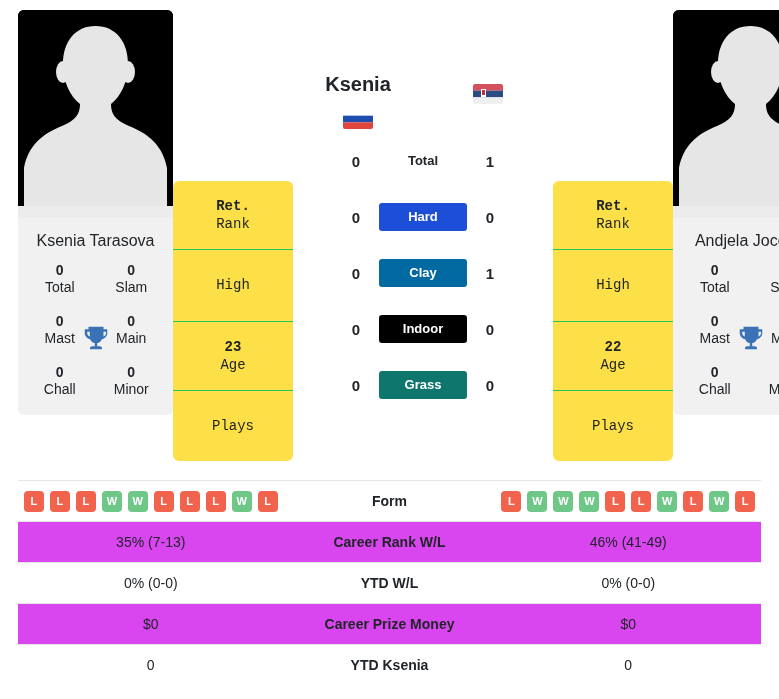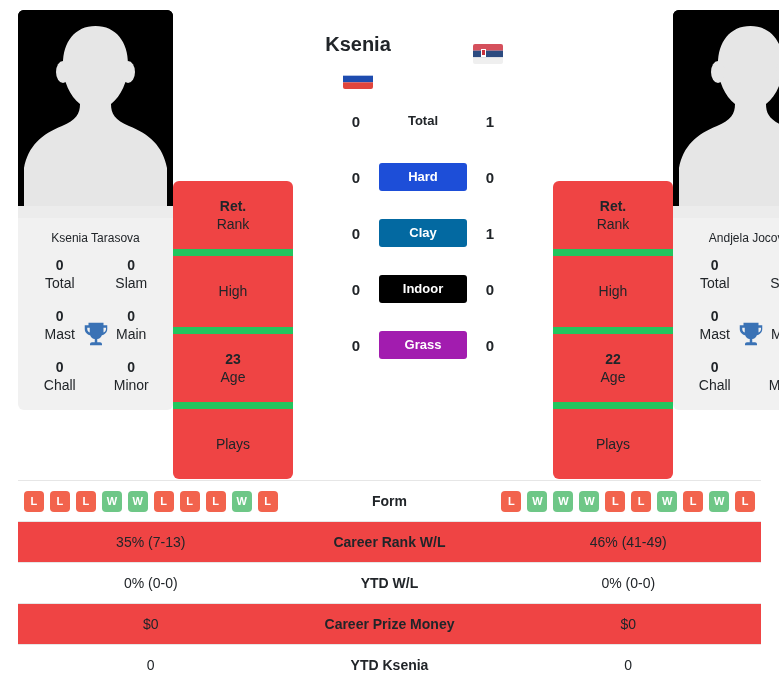--- a/index.html
+++ b/index.html
@@ -72,21 +72,21 @@
 
   
   .pcard {
     background: #f1f1f1;
     border-radius: 0 0 6px 6px;
     padding: 0;
     overflow: hidden;
   }
   .pcard-name {
     text-align: center;
-    font-size: 12px;
+    font-size: 16px;
     color: #212529;
     padding: 14px 4px 12px 4px;
     line-height: 1.1;
   }
   .titles-grid {
     display: grid;
     grid-template-columns: 1fr 1fr;
     grid-template-rows: repeat(3, 1fr);
     position: relative;
     padding: 0 6px 16px 6px;
@@ -112,30 +112,31 @@
     left: 50%;
     top: 50%;
     transform: translate(-50%, -50%);
     width: 30px;
     height: 30px;
   }
   .trophy svg { display:block; width: 100%; height: 100%; }
 
   
   .info-card {
-    background: #ef4444;
+    background: #fde047;
     border-radius: 6px;
     overflow: hidden;
     margin-top: 161px;
+    font-family: Liberation Mono, monospace;
   }
   .info-row {
     text-align: center;
     padding: 16px 6px;
     line-height: 1.3;
-    border-top: 7px solid #22c55e;
+    border-top: 1px solid #22c55e;
   }
   .info-row:first-child { border-top: none; }
   .info-row .big {
     display: block;
     font-size: 14px;
     font-weight: bold;
     color: #212529;
   }
   .info-row .small {
     display: block;
@@ -144,20 +145,21 @@
   }
   .info-row.single {
     padding: 26px 6px;
   }
   .info-row.single .small { font-weight: normal; }
 
   
   .names-row {
     display: flex;
     align-items: flex-start;
+    margin-top: 40px;
   }
   .name-head {
     font-size: 20px;
     font-weight: bold;
     color: #212529;
     text-align: center;
     line-height: 1.25;
     width: 130px;
   }
   .flag {
@@ -206,21 +208,21 @@
   }
 
   
   .stats-table {
     width: 743px;
     margin: 0 18px;
     border-collapse: collapse;
     table-layout: fixed;
   }
   .stats-table tr { height: 41px; }
-  .stats-table tr.odd { background: #ef4444; }
+  .stats-table tr.odd { background: #d946ef; }
   .stats-table tr.even { background: #ffffff; }
   .stats-table td {
     border-top: 1px solid #e6e6e6;
     padding: 0 6px;
     font-size: 14px;
     color: #212529;
     text-align: center;
     vertical-align: middle;
   }
   .stats-table td.lbl {
@@ -360,21 +362,21 @@
           <span class="badge" style="background:#0369a1">Clay</span>
           <span class="sc">1</span>
         </div>
         <div class="srow">
           <span class="sc">0</span>
           <span class="badge" style="background:#000000">Indoor</span>
           <span class="sc">0</span>
         </div>
         <div class="srow">
           <span class="sc">0</span>
-          <span class="badge" style="background:#a21caf">Grass</span>
+          <span class="badge" style="background:#0f766e">Grass</span>
           <span class="sc">0</span>
         </div>
       </div>
     </div>
 
     <div class="mid-col">
       <div class="info-card">
         <div class="info-row">
           <span class="big">Ret.</span>
           <span class="small">Rank</span>

